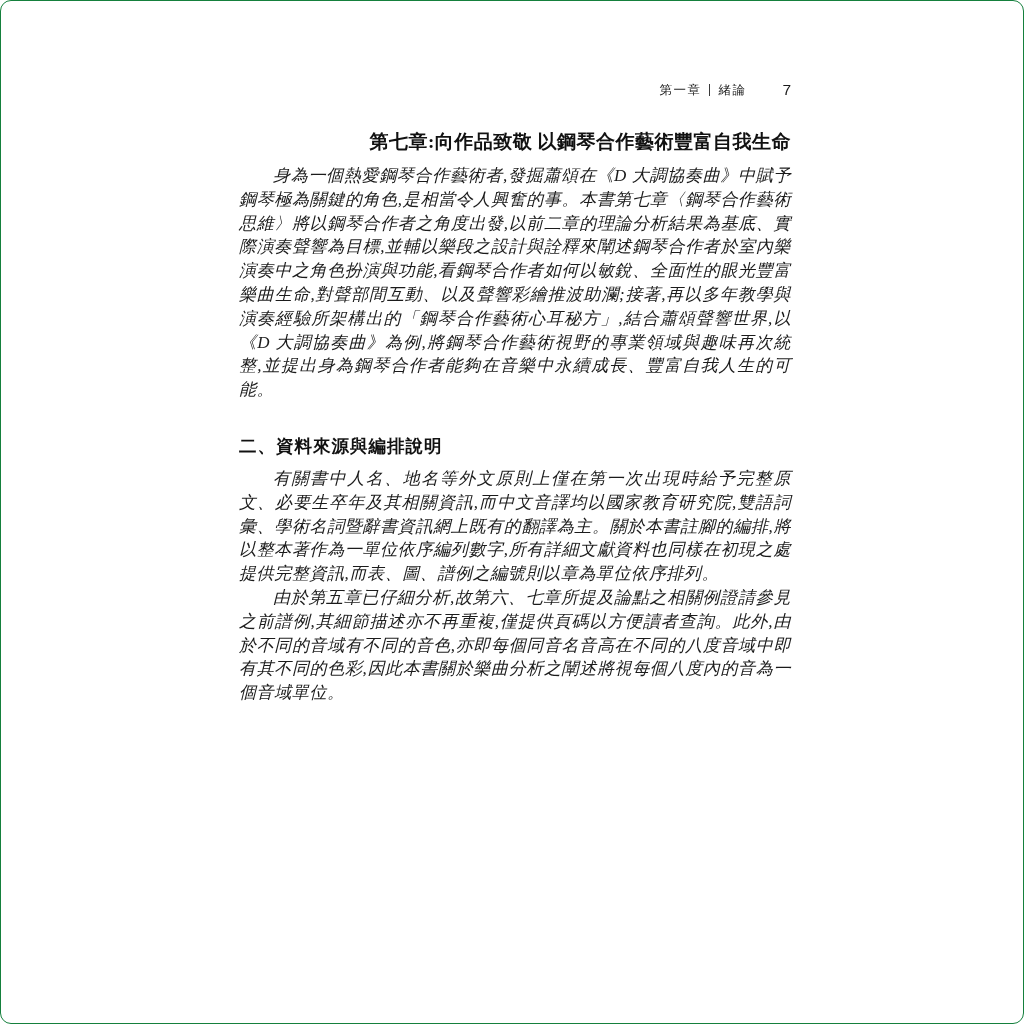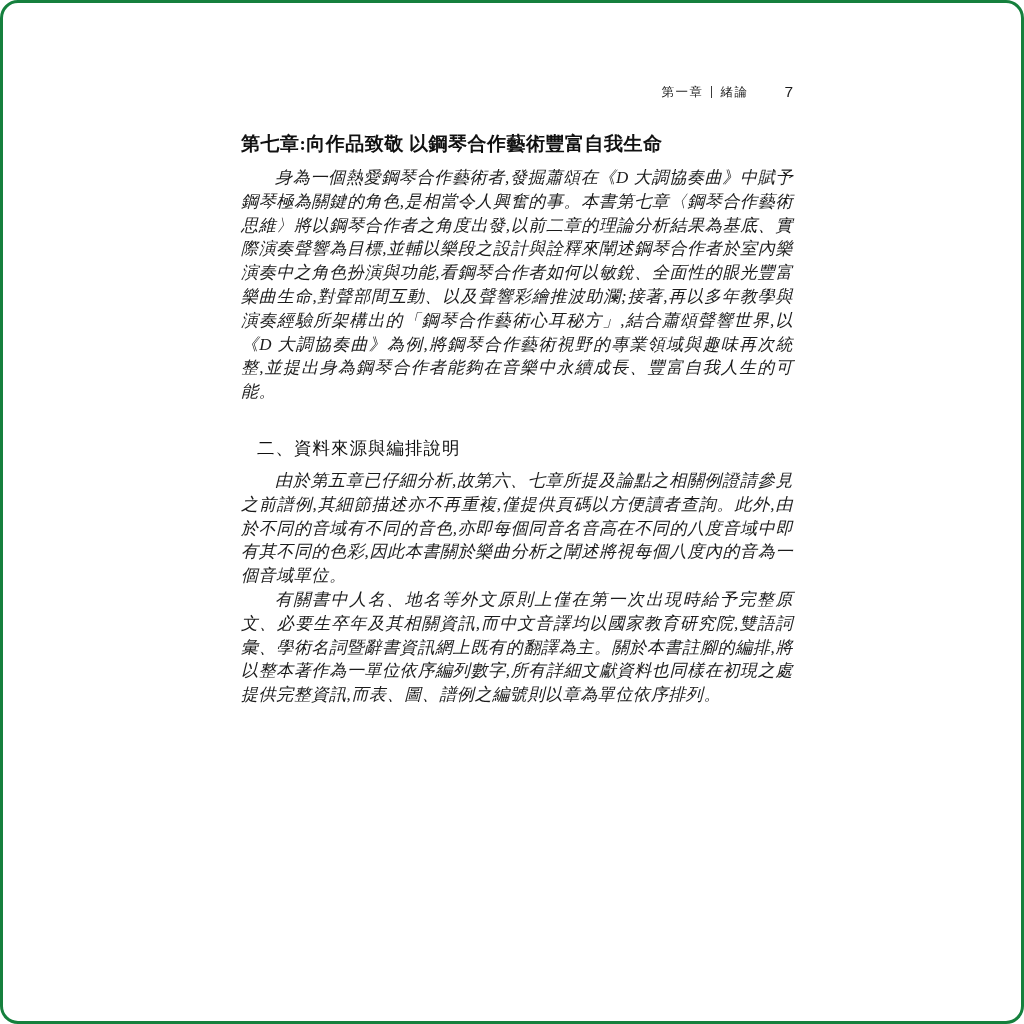--- a/index.html
+++ b/index.html
@@ -8,22 +8,22 @@
     width: 1024px;
     height: 1024px;
     background: #ffffff;
     font-family: "Liberation Serif", "DejaVu Serif", serif;
     color: #1b1b1b;
   }
   .page {
     position: absolute;
     inset: 0;
     background: #ffffff;
-    border: 3px solid #15803d;
-    border-radius: 18px;
+    border: 1px solid #15803d;
+    border-radius: 11px;
     box-sizing: border-box;
     overflow: hidden;
   }
   .running-header {
     position: absolute;
     top: 80px;
     left: 238px;
     width: 552px;
     display: flex;
     justify-content: flex-end;
@@ -53,39 +53,40 @@
     width: 552px;
   }
   .chapter-title {
     margin: 0;
     font-size: 19px;
     font-weight: bold;
     letter-spacing: 0.5px;
     line-height: 28px;
     color: #111111;
     white-space: pre-wrap;
+    text-align: right;
   }
   .body-para {
     margin: 0;
     font-size: 17px;
     line-height: 23.8px;
     letter-spacing: 0.6px;
     text-align: justify;
     text-indent: 2em;
     color: #1b1b1b;
     white-space: pre-wrap;
     font-style: italic;
   }
   .intro-para {
     margin-top: 8px;
   }
   .section-heading {
-    margin: 32px 0 9px 16px;
+    margin: 32px 0 9px 0;
     font-size: 17.5px;
-    font-weight: normal;
+    font-weight: bold;
     letter-spacing: 1px;
     color: #111111;
   }
 </style>
 </head>
 <body>
 
 <div class="page">
 
   <div class="running-header">
@@ -96,18 +97,18 @@
   </div>
 
   <div class="content">
     <h2 class="chapter-title">第七章:向作品致敬 以鋼琴合作藝術豐富自我生命</h2>
 
     <p class="body-para intro-para">身為一個熱愛鋼琴合作藝術者,發掘蕭頌在《D 大調協奏曲》中賦予鋼琴極為關鍵的角色,是相當令人興奮的事。本書第七章〈鋼琴合作藝術思維〉將以鋼琴合作者之角度出發,以前二章的理論分析結果為基底、實際演奏聲響為目標,並輔以樂段之設計與詮釋來闡述鋼琴合作者於室內樂演奏中之角色扮演與功能,看鋼琴合作者如何以敏銳、全面性的眼光豐富樂曲生命,對聲部間互動、以及聲響彩繪推波助瀾;接著,再以多年教學與演奏經驗所架構出的「鋼琴合作藝術心耳秘方」,結合蕭頌聲響世界,以《D 大調協奏曲》為例,將鋼琴合作藝術視野的專業領域與趣味再次統整,並提出身為鋼琴合作者能夠在音樂中永續成長、豐富自我人生的可能。</p>
 
     <h3 class="section-heading">二、資料來源與編排說明</h3>
 
 
+    <p class="body-para">有關書中人名、地名等外文原則上僅在第一次出現時給予完整原文、必要生卒年及其相關資訊,而中文音譯均以國家教育研究院,雙語詞彙、學術名詞暨辭書資訊網上既有的翻譯為主。關於本書註腳的編排,將以整本著作為一單位依序編列數字,所有詳細文獻資料也同樣在初現之處提供完整資訊,而表、圖、譜例之編號則以章為單位依序排列。</p>
+
     <p class="body-para">由於第五章已仔細分析,故第六、七章所提及論點之相關例證請參見之前譜例,其細節描述亦不再重複,僅提供頁碼以方便讀者查詢。此外,由於不同的音域有不同的音色,亦即每個同音名音高在不同的八度音域中即有其不同的色彩,因此本書關於樂曲分析之闡述將視每個八度內的音為一個音域單位。</p>
-
-    <p class="body-para">有關書中人名、地名等外文原則上僅在第一次出現時給予完整原文、必要生卒年及其相關資訊,而中文音譯均以國家教育研究院,雙語詞彙、學術名詞暨辭書資訊網上既有的翻譯為主。關於本書註腳的編排,將以整本著作為一單位依序編列數字,所有詳細文獻資料也同樣在初現之處提供完整資訊,而表、圖、譜例之編號則以章為單位依序排列。</p>
   </div>
 
 </div>
 
 </body></html>

